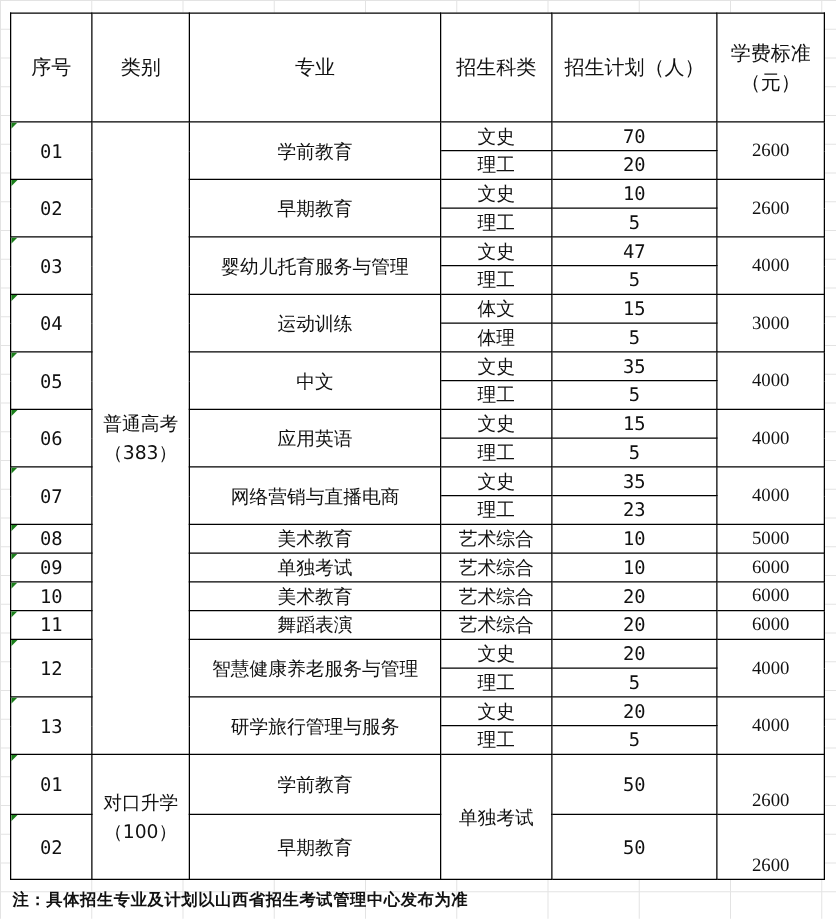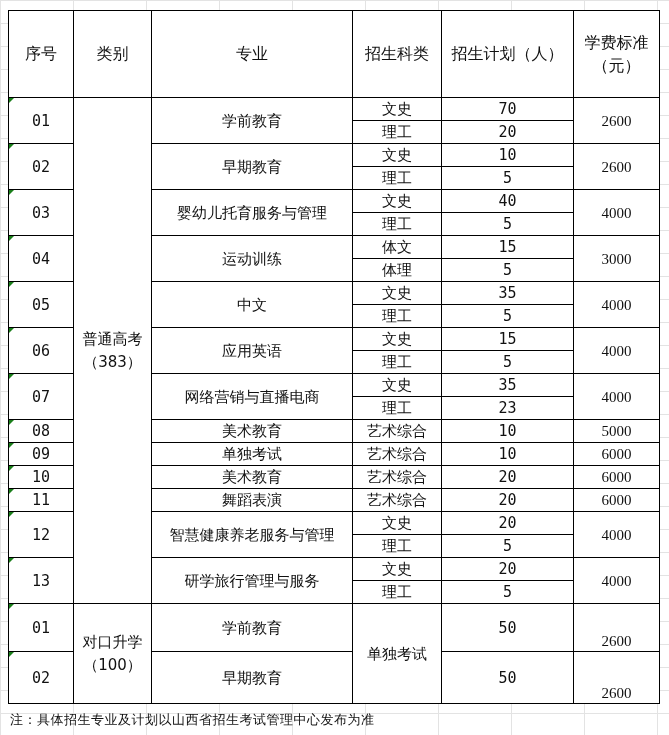--- a/index.html
+++ b/index.html
@@ -30,21 +30,21 @@
   .num { font-family: "DejaVu Sans Mono", "Liberation Mono", monospace; font-size: 14px; }
   .fee { font-size: 16px; font-family: Liberation Serif, serif; }
   .fee.bottom { vertical-align: bottom; padding-bottom: 1px; }
   .cat { white-space: normal !important; line-height: 1.5 !important; vertical-align: middle; }
   .tri::before {
     content: ""; position: absolute; left: 0; top: 0;
     border-top: 5px solid #1a7f1a; border-right: 5px solid transparent;
   }
   .note {
     position: absolute; left: 10px; top: 711px;
-    font-size: 13px; font-weight: normal; letter-spacing: 0.5px;
+    font-size: 13px; font-weight: bold; letter-spacing: 0.5px;
     font-family: "DejaVu Sans", sans-serif;
   }
 </style>
 </head>
 <body>
 
 <table class="sheet">
   <colgroup>
     <col style="width:65px">
       <col style="width:78px">
@@ -82,21 +82,21 @@
         <td class="fee" rowspan="2">2600</td>
       </tr>
       <tr class="sub">
         <td>理工</td>
         <td class="num">5</td>
       </tr>
       <tr class="sub">
         <td class="num tri" rowspan="2">03</td>
         <td rowspan="2">婴幼儿托育服务与管理</td>
         <td>文史</td>
-        <td class="num">40</td>
+        <td class="num">47</td>
         <td class="fee" rowspan="2">4000</td>
       </tr>
       <tr class="sub">
         <td>理工</td>
         <td class="num">5</td>
       </tr>
       <tr class="sub">
         <td class="num tri" rowspan="2">04</td>
         <td rowspan="2">运动训练</td>
         <td>体文</td>

